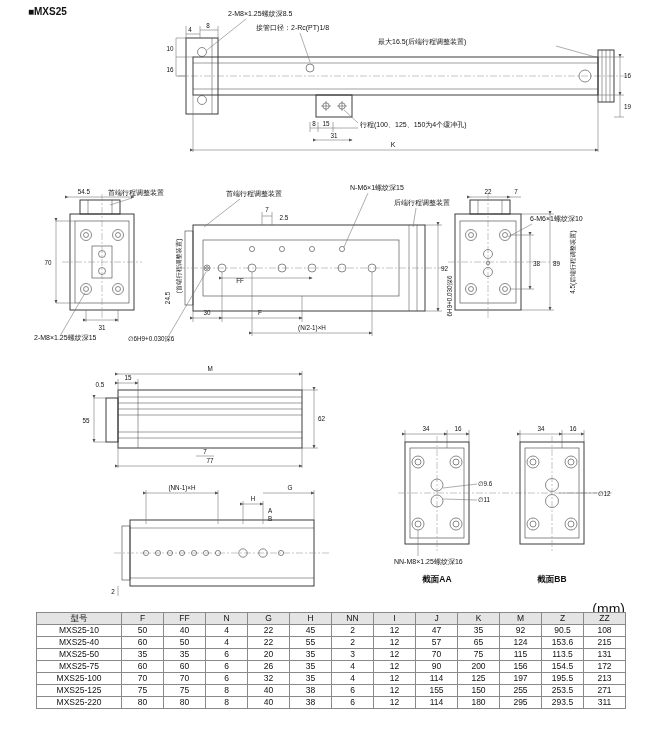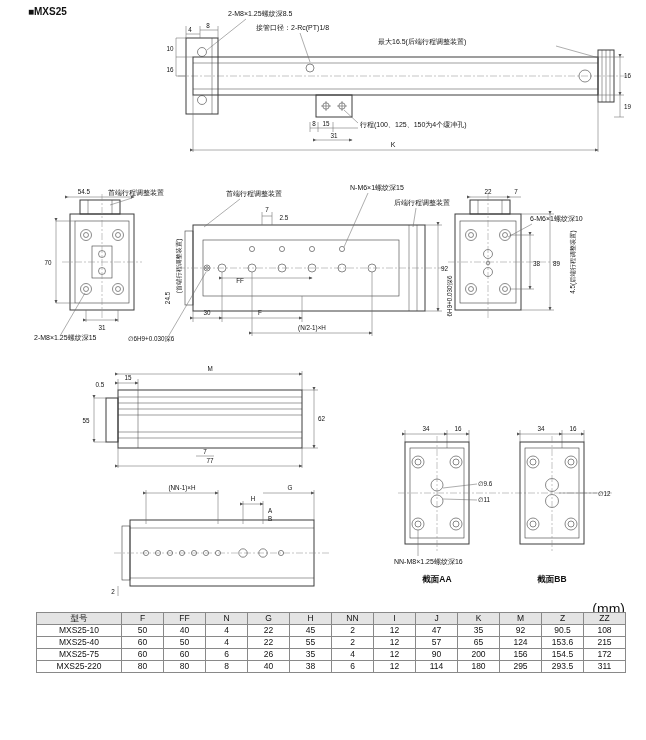--- a/index.html
+++ b/index.html
@@ -420,35 +420,80 @@
             <td>55</td>
             <td>2</td>
             <td>12</td>
             <td>57</td>
             <td>65</td>
             <td>124</td>
             <td>153.6</td>
             <td>215</td>
           </tr>
           <tr>
+            <td>MXS25-50</td>
+            <td>35</td>
+            <td>35</td>
+            <td>6</td>
+            <td>20</td>
+            <td>35</td>
+            <td>3</td>
+            <td>12</td>
+            <td>70</td>
+            <td>75</td>
+            <td>115</td>
+            <td>113.5</td>
+            <td>131</td>
+          </tr>
+          <tr>
             <td>MXS25-75</td>
             <td>60</td>
             <td>60</td>
             <td>6</td>
             <td>26</td>
             <td>35</td>
             <td>4</td>
             <td>12</td>
             <td>90</td>
             <td>200</td>
             <td>156</td>
             <td>154.5</td>
             <td>172</td>
           </tr>
           <tr>
+            <td>MXS25-100</td>
+            <td>70</td>
+            <td>70</td>
+            <td>6</td>
+            <td>32</td>
+            <td>35</td>
+            <td>4</td>
+            <td>12</td>
+            <td>114</td>
+            <td>125</td>
+            <td>197</td>
+            <td>195.5</td>
+            <td>213</td>
+          </tr>
+          <tr>
+            <td>MXS25-125</td>
+            <td>75</td>
+            <td>75</td>
+            <td>8</td>
+            <td>40</td>
+            <td>38</td>
+            <td>6</td>
+            <td>12</td>
+            <td>155</td>
+            <td>150</td>
+            <td>255</td>
+            <td>253.5</td>
+            <td>271</td>
+          </tr>
+          <tr>
             <td>MXS25-220</td>
             <td>80</td>
             <td>80</td>
             <td>8</td>
             <td>40</td>
             <td>38</td>
             <td>6</td>
             <td>12</td>
             <td>114</td>
             <td>180</td>

